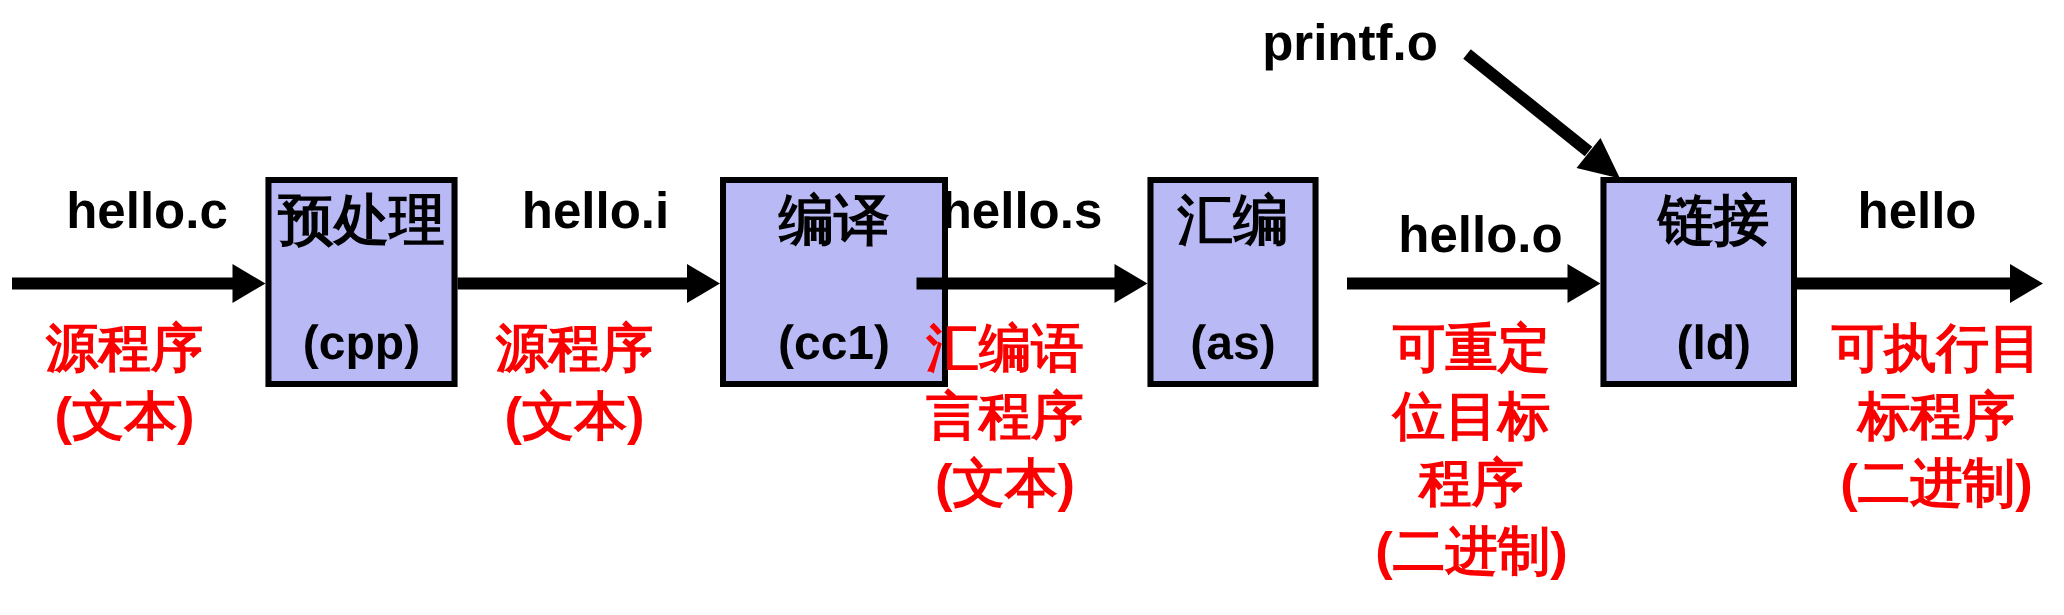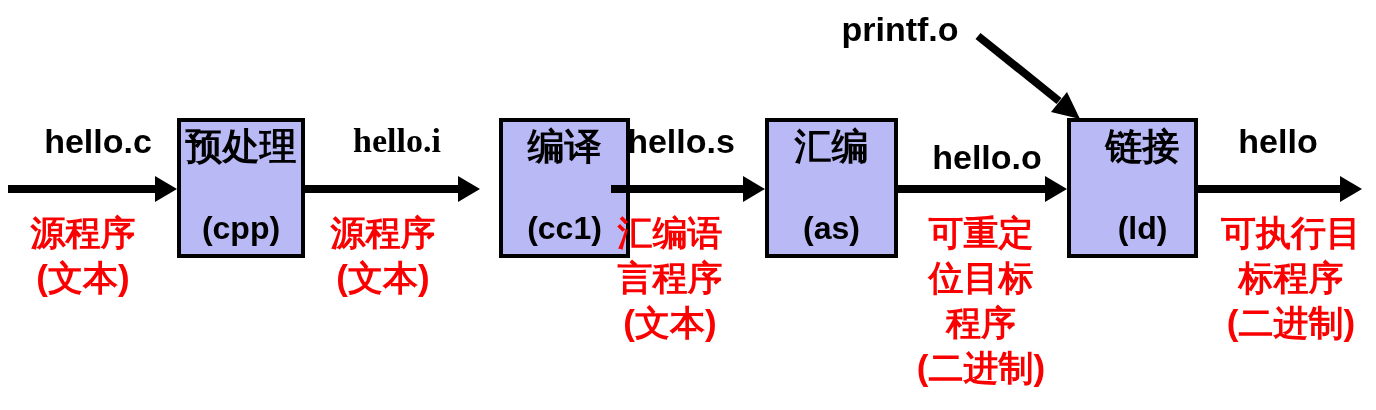--- a/index.html
+++ b/index.html
@@ -23,22 +23,22 @@
     position:absolute;
     top:118px;height:140px;
     box-sizing:border-box;
     background:var(--box-fill);
     border:4px solid var(--box-border);
     display:flex;flex-direction:column;
     justify-content:space-between;align-items:center;
     padding:5px 0 8px 0;
   }
   .b1{left:177px;width:128px;}
-  .b2{left:499px;width:131px;}
-  .b3{left:765px;width:133px;}
+  .b2{left:480px;width:152px;}
+  .b3{left:765px;width:114px;}
   .b4{left:1067px;width:131px;padding-left:20px;}
   .box-title{font-size:37px;font-weight:bold;color:#000;line-height:1.1;white-space:nowrap;}
   .box-tool{font-size:32px;font-weight:bold;color:#000;line-height:1.05;white-space:nowrap;}
   
   .arrow{position:absolute;top:176px;height:26px;}
   .a1{left:8px;width:169px;}
   .a2{left:305px;width:175px;}
   .a3{left:611px;width:154px;}
   .a4{left:898px;width:169px;}
   .a5{left:1198px;width:164px;}
@@ -50,21 +50,21 @@
     border-left:22px solid var(--arrow-color);
   }
   
   .file-label{
     position:absolute;top:122px;width:160px;height:38px;
     text-align:center;
     font-size:34px;font-weight:bold;color:var(--file-color);
     white-space:nowrap;line-height:38px;
   }
   .f1{left:18px;}
-  .f2{left:317px;font-family:Liberation Serif, serif;}
+  .f2{left:317px;}
   .f3{left:601px;}
   .f4{left:907px;margin-top:16px;}
   .f5{left:1198px;}
   .fp{left:830px;top:10px;width:140px;}
   
   .artifact{
     position:absolute;top:210px;width:180px;
     text-align:center;
     font-size:35px;font-weight:bold;color:var(--artifact-color);
     line-height:45px;

